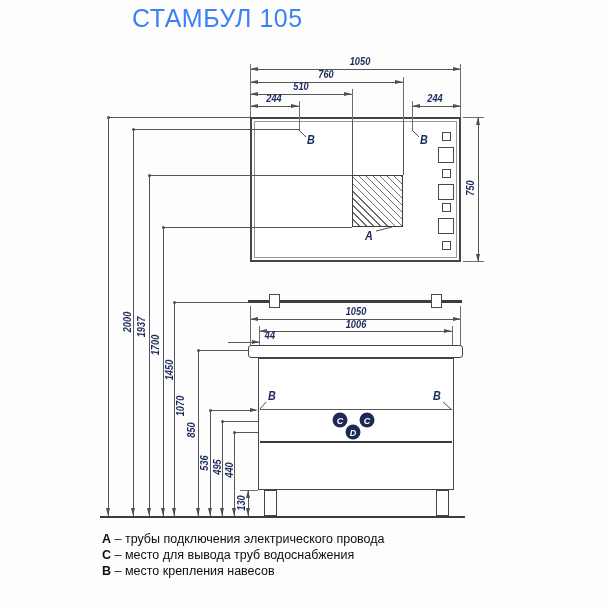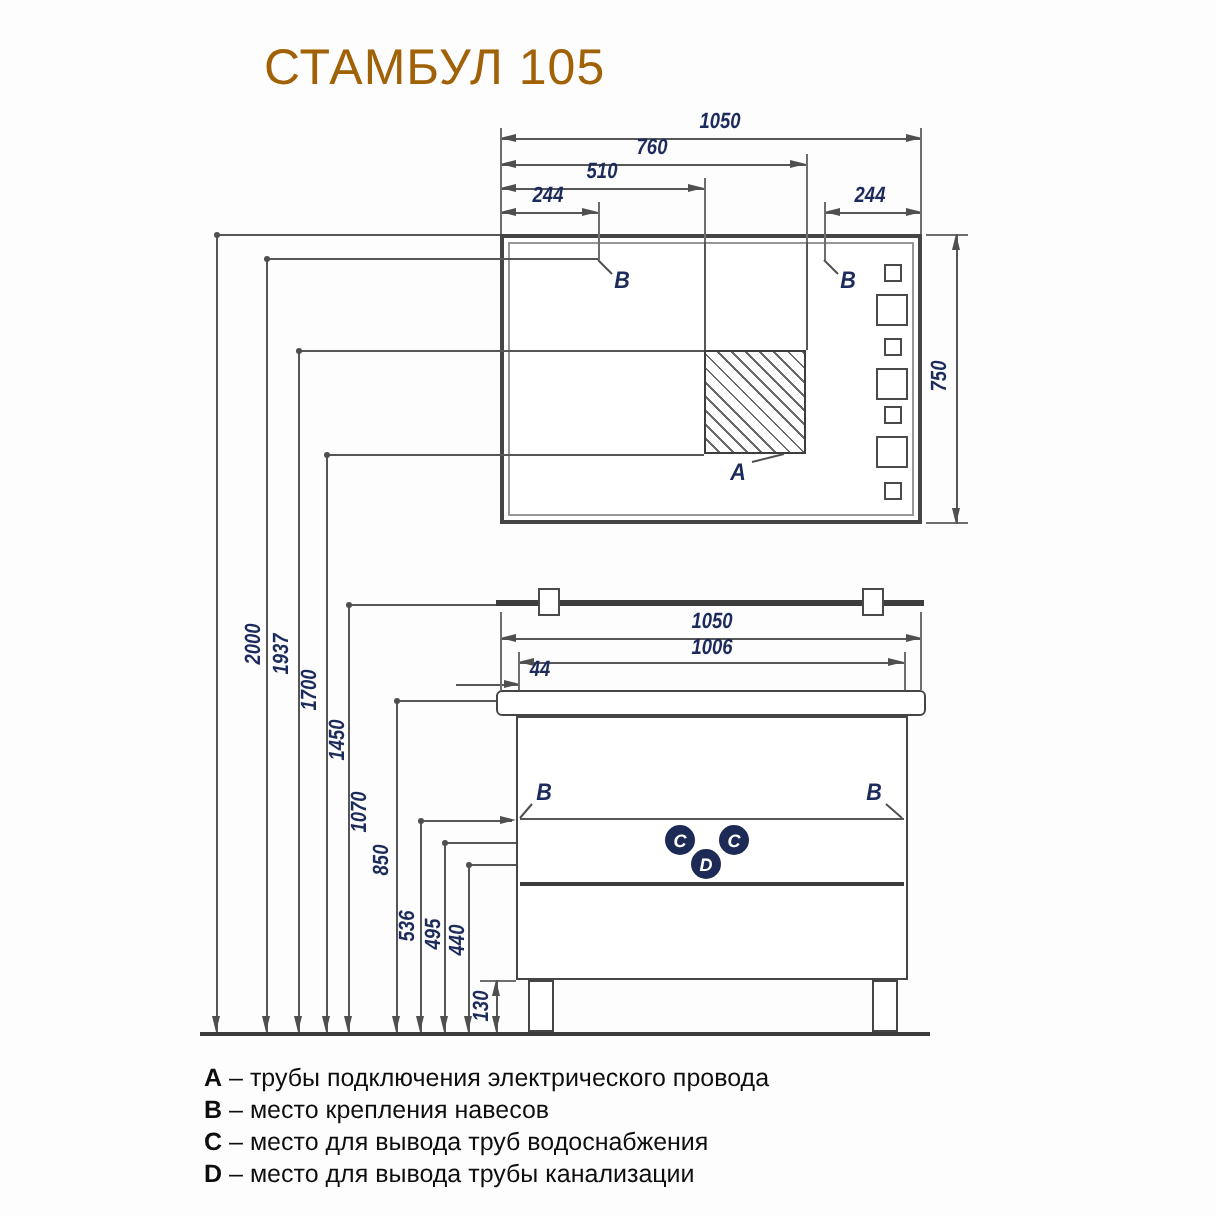--- a/index.html
+++ b/index.html
@@ -21,21 +21,21 @@
   .arr-r{border-top:2.5px solid transparent;border-bottom:2.5px solid transparent;border-left:8px solid #4f4f4f;}
   .arr-l{border-top:2.5px solid transparent;border-bottom:2.5px solid transparent;border-right:8px solid #4f4f4f;}
   .arr-d{border-left:2.5px solid transparent;border-right:2.5px solid transparent;border-top:8px solid #4f4f4f;}
   .arr-u{border-left:2.5px solid transparent;border-right:2.5px solid transparent;border-bottom:8px solid #4f4f4f;}
   .dot{position:absolute;width:3px;height:3px;margin:-1px 0 0 -1px;background:#4f4f4f;border-radius:50%;}
 
   .badge{position:absolute;width:15px;height:15px;border-radius:50%;background:#1e2a56;color:#fff;
          font:italic 700 9px "Liberation Sans",sans-serif;display:flex;align-items:center;justify-content:center;
          transform:translate(-50%,-50%);}
 
-  #title{position:absolute;left:132px;top:20px;font-size:25px;letter-spacing:.5px;color:#a16207;}
+  #title{position:absolute;left:132px;top:4px;font-size:25px;letter-spacing:.5px;color:#3b82f6;}
 
   #legend{position:absolute;left:102px;top:531px;color:#0e0e0e;font-size:12.5px;line-height:16px;}
   #legend .lg-letter{font-weight:700;}
 
   .box{position:absolute;background:#fff;border:2px solid #454545;box-sizing:border-box;}
   .thinbox{position:absolute;background:#fff;border:1.4px solid #4a4a4a;box-sizing:border-box;}
 
   #hatchA{position:absolute;left:352px;top:175px;width:51px;height:52px;border:1.2px solid #3d3d3d;box-sizing:border-box;
     background:repeating-linear-gradient(45deg,rgba(0,0,0,0) 0 4px,#6b6b6b 4px 5px);}
 
@@ -214,18 +214,17 @@
   <svg class="leaders" width="608" height="608">
     <line x1="299" y1="130" x2="306" y2="137" stroke="#4f4f4f" stroke-width="1"></line>
     <line x1="412" y1="130" x2="419" y2="137" stroke="#4f4f4f" stroke-width="1"></line>
     <line x1="376" y1="231" x2="392" y2="227" stroke="#4f4f4f" stroke-width="1"></line>
     <line x1="266" y1="402" x2="260" y2="409" stroke="#4f4f4f" stroke-width="1"></line>
     <line x1="443" y1="402" x2="451" y2="409" stroke="#4f4f4f" stroke-width="1"></line>
   </svg>
 
   <div id="legend">
     <div><span class="lg-letter">A</span> <span>– трубы подключения электрического провода</span></div>
+    <div><span class="lg-letter">C</span> <span>– место для вывода труб водоснабжения</span></div>
     <div><span class="lg-letter">B</span> <span>– место крепления навесов</span></div>
-    <div><span class="lg-letter">C</span> <span>– место для вывода труб водоснабжения</span></div>
-    <div><span class="lg-letter">D</span> <span>– место для вывода трубы канализации</span></div>
   </div>
 
 </div>
 
 </body></html>

